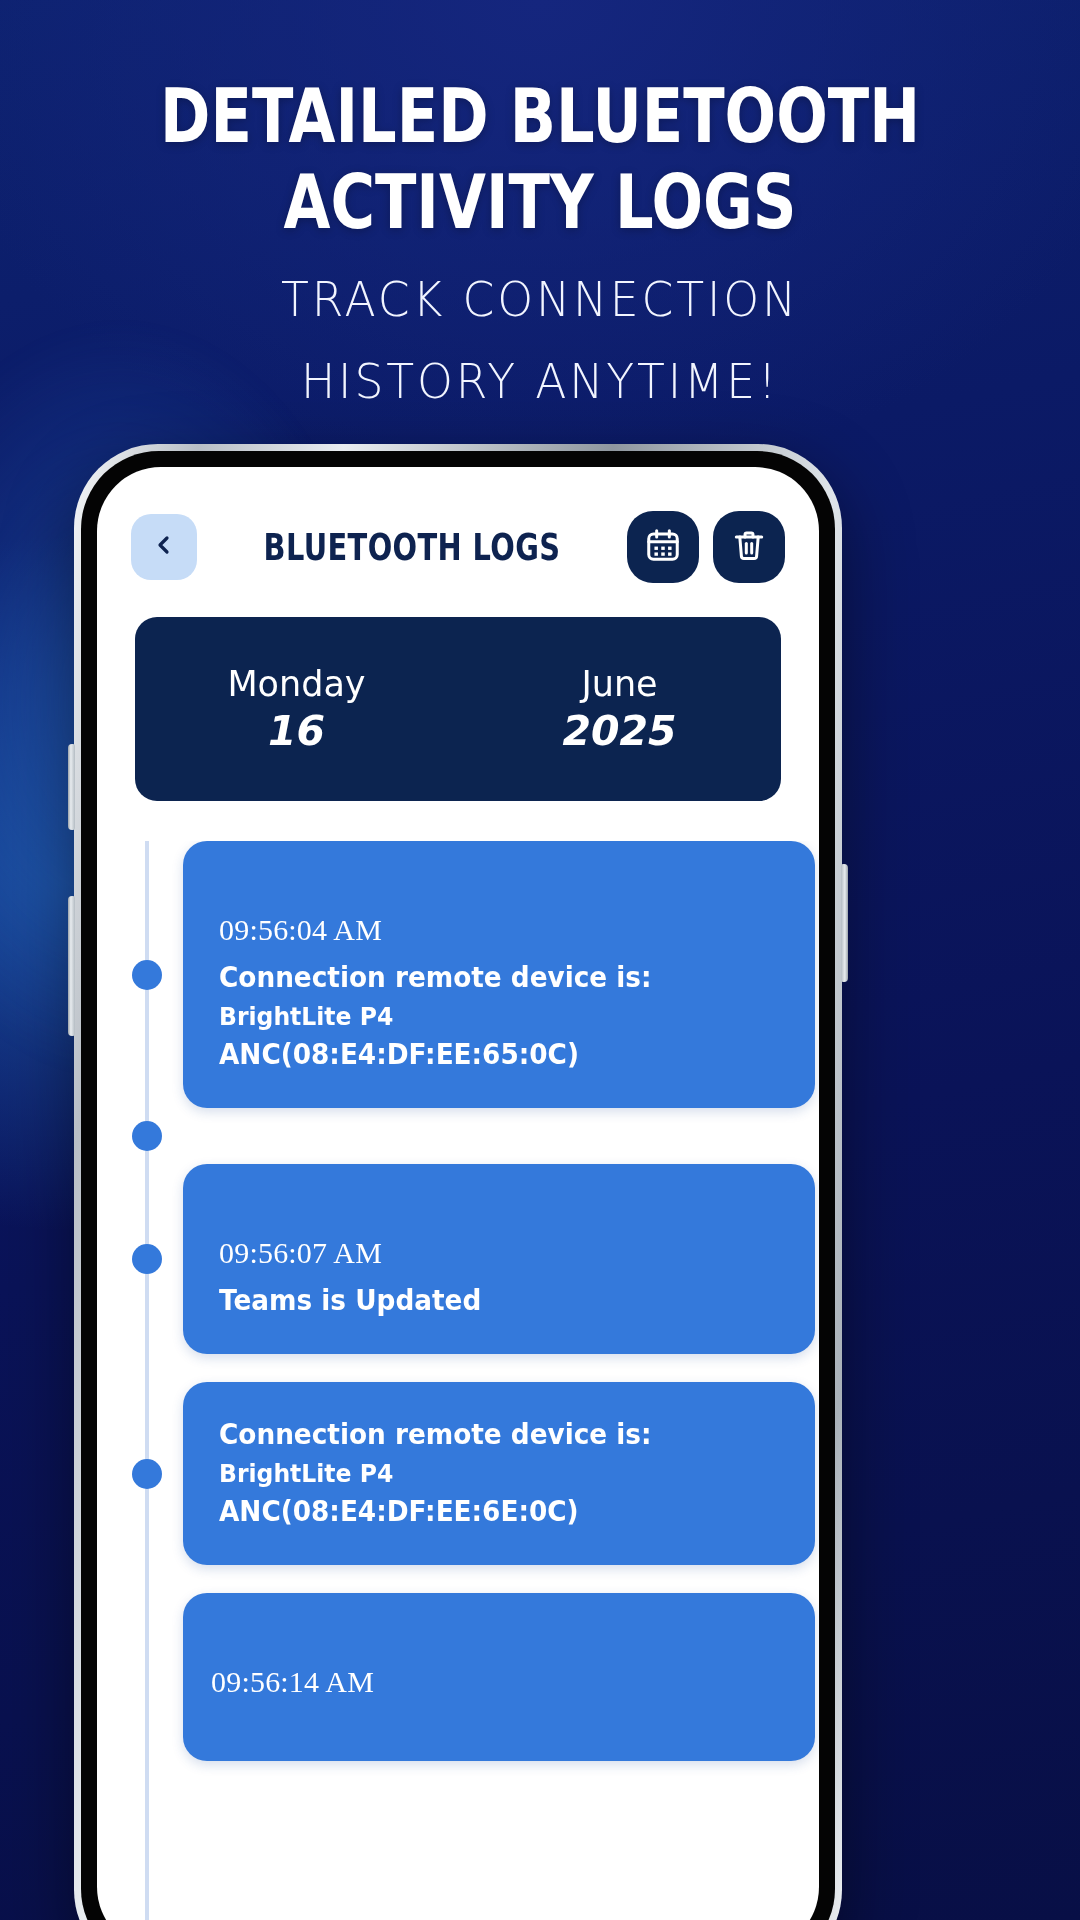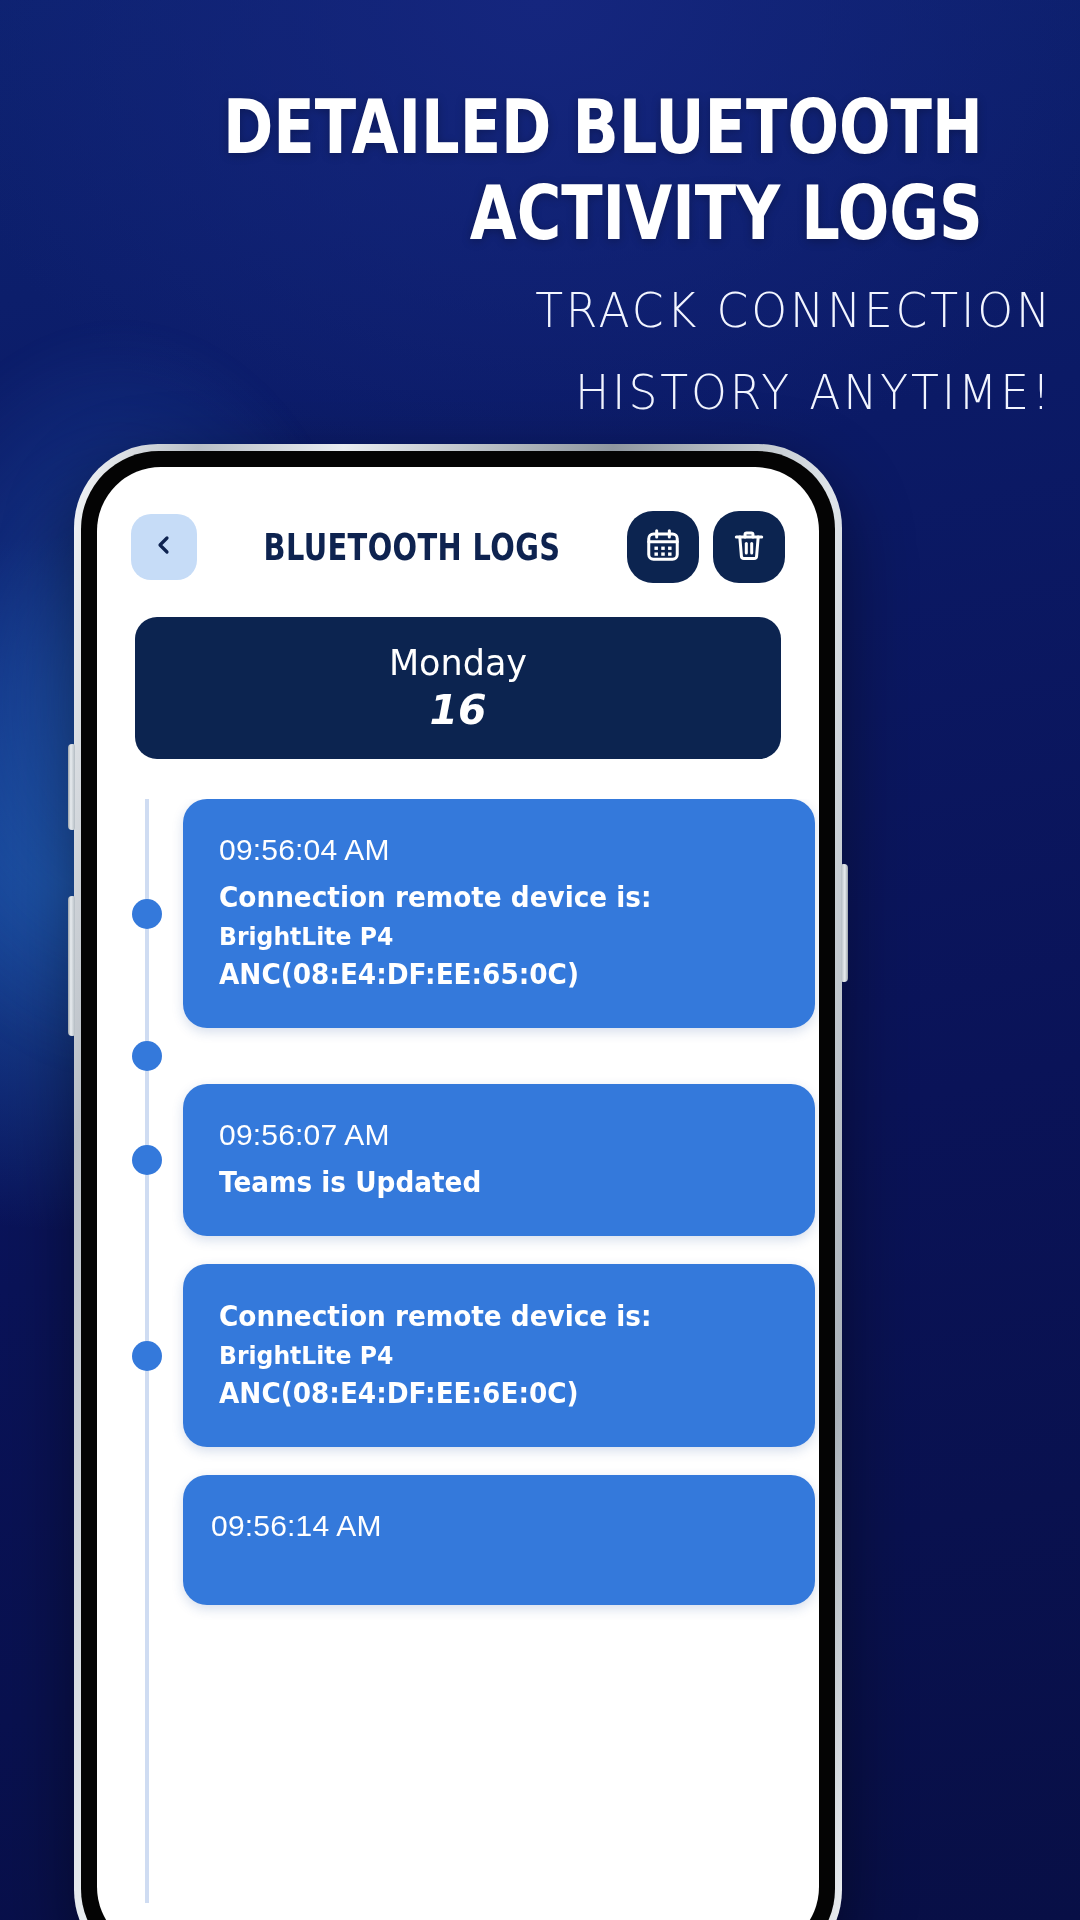--- a/index.html
+++ b/index.html
@@ -21,22 +21,22 @@
   }
   .bg-glow-left {
     position:absolute; left:-140px; top:320px;
     width:520px; height:760px;
     background:radial-gradient(ellipse at center, rgba(37,99,190,0.55) 0%, rgba(37,99,190,0) 70%);
     filter:blur(8px);
   }
 
   
   .promo {
-    position:absolute; left:0; right:0; top:84px;
-    text-align:right;
+    position:absolute; left:0; right:0; top:73px;
+    text-align:center;
     z-index:5;
   }
   .headline {
     color:#ffffff;
     font-family:"DejaVu Sans", sans-serif;
     font-weight:bold;
     font-size:74px;
     line-height:86px;
     letter-spacing:0px;
     transform:scaleX(0.82);
@@ -127,21 +127,21 @@
     background:#0c2450;
     display:flex; align-items:center; justify-content:center;
   }
   .icon-btn svg { width:38px; height:38px; }
 
   
   .date-card {
     margin:34px 38px 0 38px;
     background:#0c2450;
     border-radius:22px;
-    height:142px;
+    height:184px;
     display:flex;
     align-items:center;
   }
   .date-col {
     flex:1 1 0;
     text-align:center;
     color:#ffffff;
   }
   .date-top {
     font-family:"DejaVu Sans", sans-serif;
@@ -186,25 +186,26 @@
   .log-card {
     margin-left:64px;
     width:632px;
     background:#3479db;
     border-radius:24px;
     padding:34px 36px;
     color:#ffffff;
     box-shadow:0 4px 12px rgba(30,70,150,0.18);
   }
   .log-time {
-    font-family:Liberation Sans, sans-serif;
+    font-family:Liberation Serif, serif;
     font-size:30px;
     font-weight:400;
     letter-spacing:0.2px;
     margin-bottom:12px;
+    margin-top:38px;
   }
   .log-msg {
     font-family:"DejaVu Sans", sans-serif;
     font-size:28px;
     font-weight:bold;
     line-height:38px;
     transform:scaleX(0.94);
     transform-origin:left;
   }
   .log-msg .dev {
@@ -270,20 +271,24 @@
             </span>
           </div>
         </div>
       </div>
 
       <div class="date-card">
         <div class="date-col">
           <div class="date-top">Monday</div>
           <div class="date-bottom">16</div>
         </div>
+        <div class="date-col">
+          <div class="date-top">June</div>
+          <div class="date-bottom">2025</div>
+        </div>
       </div>
 
       <div class="list-wrap">
         <div class="timeline-line"></div>
 
         <div class="log-row">
           <div class="dot"></div>
           <div class="log-card">
             <div class="log-time">09:56:04 AM</div>
             <div class="log-msg">

